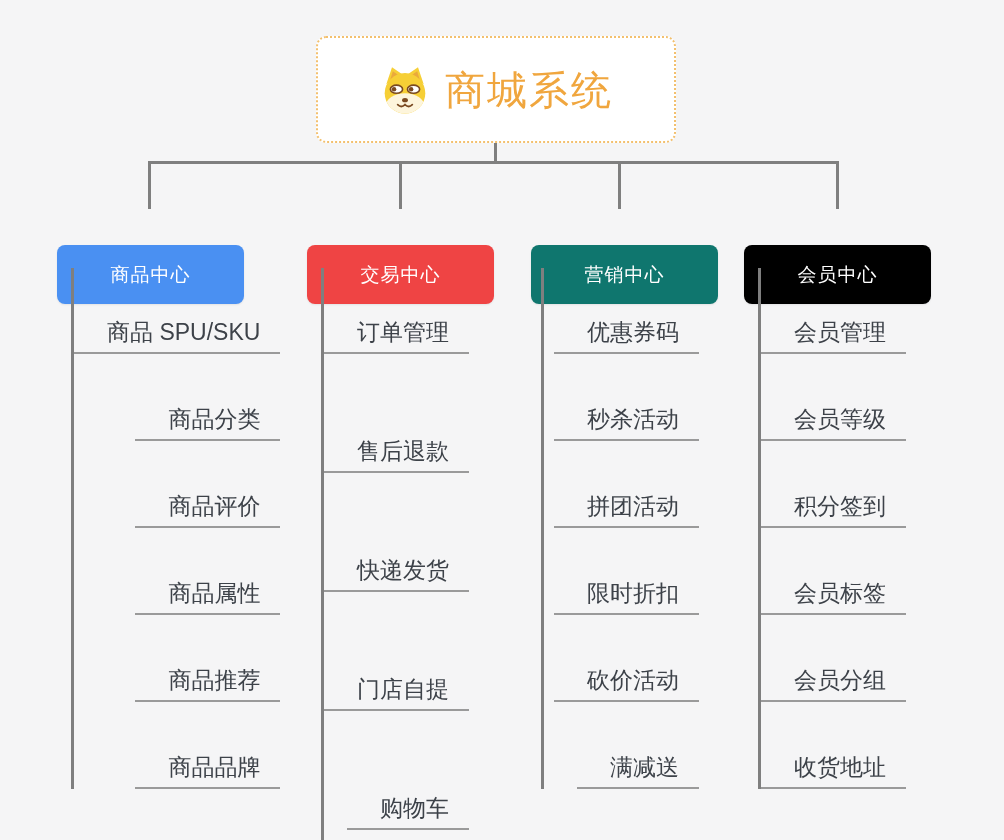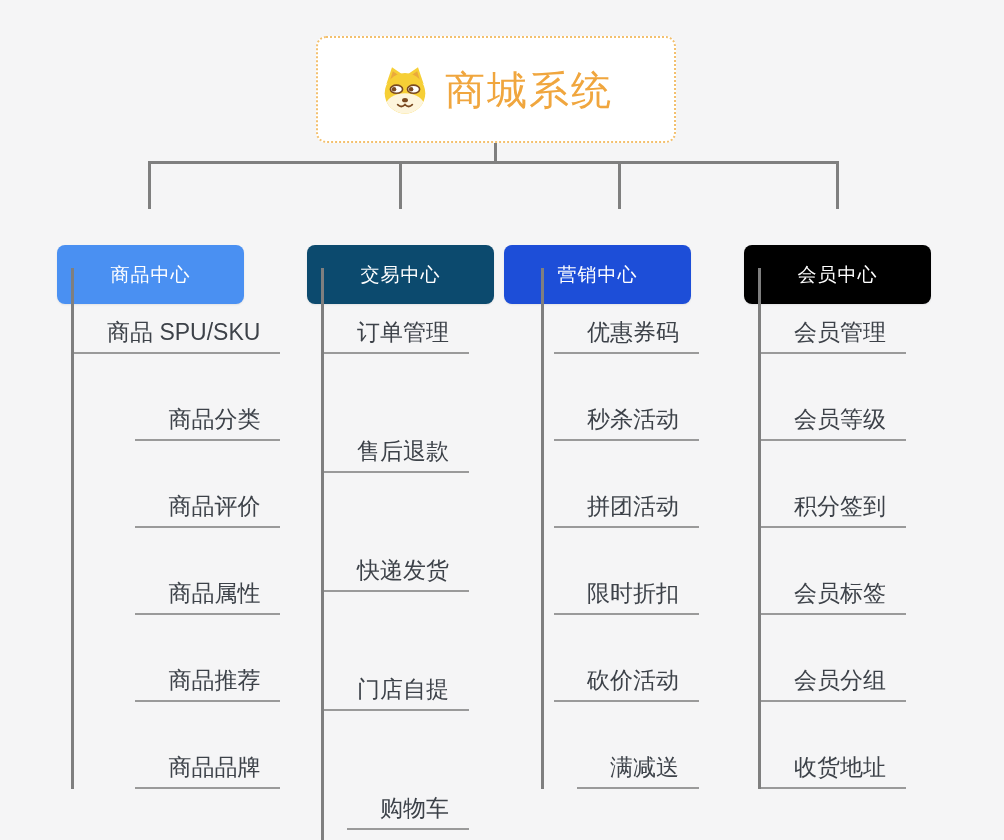--- a/index.html
+++ b/index.html
@@ -38,22 +38,22 @@
   
   .branch-node {
     position:absolute; top:209px; height:59px; width:187px;
     border-radius:8px;
     display:flex; align-items:center; justify-content:center;
     color:#ffffff; font-size:19px; letter-spacing:1px;
     box-shadow:0 1px 2px rgba(0,0,0,0.08);
     margin-top:36px;
   }
   .branch-product   { left:57px;  background:#4a90f2; }
-  .branch-trade     { left:307px; background:#0c4a6e; }
-  .branch-marketing { left:504px; background:#1d4ed8; }
+  .branch-trade     { left:307px; background:#ef4444; }
+  .branch-marketing { left:531px; background:#0f766e; }
   .branch-member    { left:744px; background:#000000; }
 
   
   .leaf-col {
     position:absolute; top:268px;
     border-left:3px solid #7f7f7f;
     display:flex; flex-direction:column; align-items:flex-end;
   }
   .leaf-col.c1 { left:71px; }
   .leaf-col.c2 { left:321px;gap:32px; }

